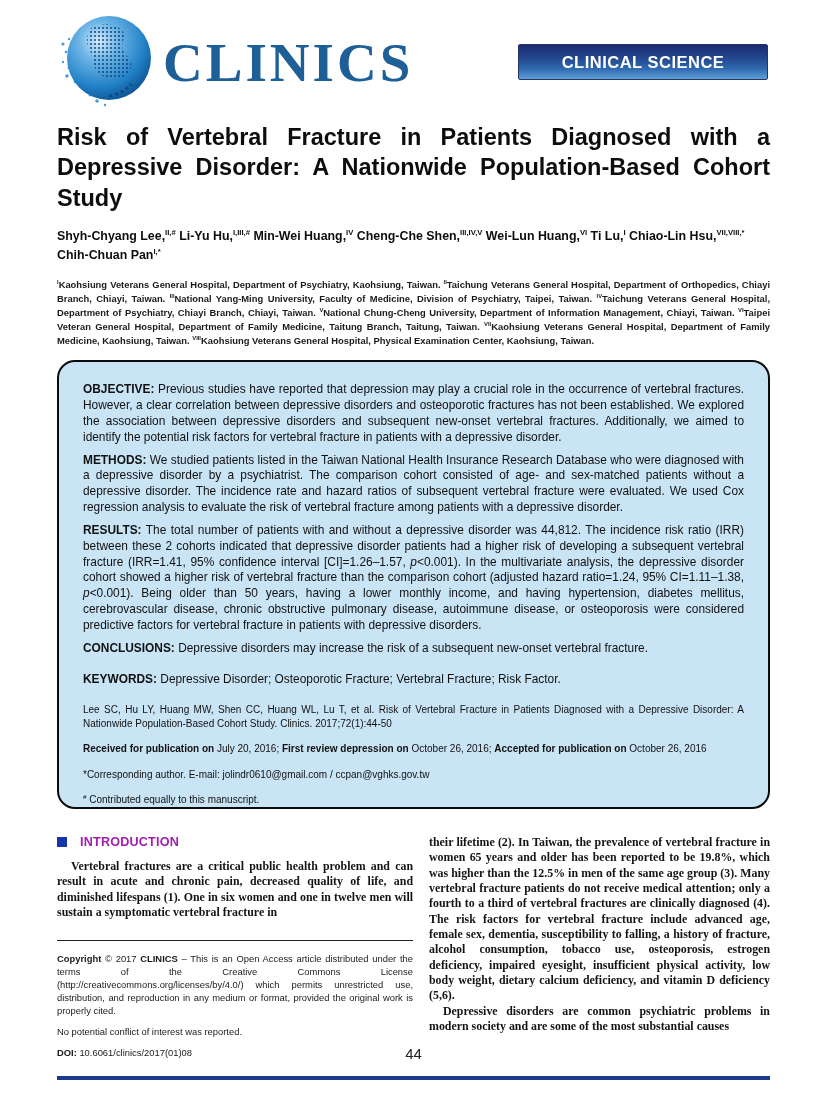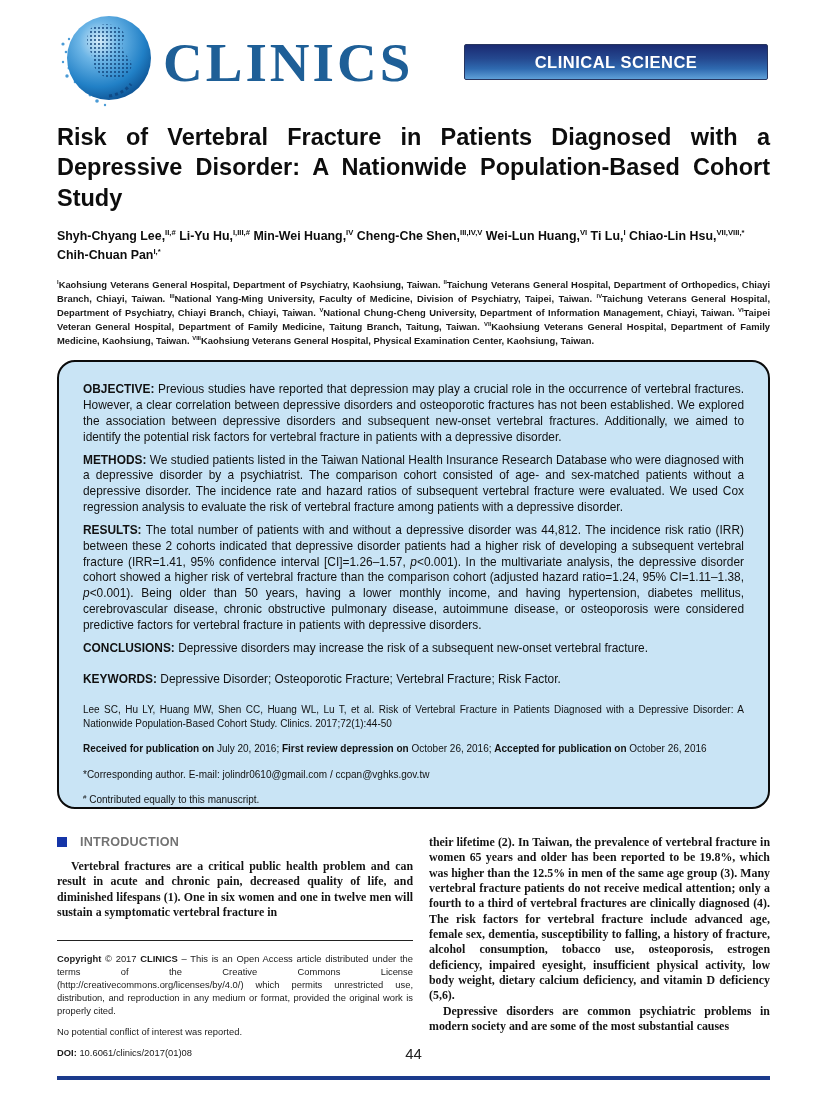--- a/index.html
+++ b/index.html
@@ -24,21 +24,21 @@
   .wordmark{
     font-family:"Liberation Serif",serif;
     font-weight:bold;
     font-size:55px;
     letter-spacing:3px;
     color:#1e5f97;
     margin-left:6px;
     line-height:1;
   }
   .badge{
-    width:304px;height:36px;
+    width:250px;height:36px;
     margin-right:2px;
     display:flex;align-items:center;justify-content:center;
     background:linear-gradient(180deg,#1a2a72 0%,#24488f 40%,#2f6ab0 70%,#5fa0d8 100%);
     border:1px solid #27355f;
     border-radius:2px;
     box-sizing:border-box;
   }
   .badge span{
     color:#ffffff;font-weight:bold;font-size:16.5px;letter-spacing:0.5px;
   }
@@ -70,21 +70,21 @@
   .cit-p{font-size:10px;line-height:1.35;text-align:justify;margin:12px 0 0 0;}
   .cit-p.first{margin-top:16px;}
 
   
   .columns{display:flex;gap:16px;margin-top:26px;}
   .col-left{width:356px;flex:0 0 356px;}
   .col-right{flex:1;}
   .intro-heading{display:flex;align-items:center;margin:0 0 10px 0;}
   .sq{width:10px;height:10px;background:#1535a8;flex:0 0 10px;}
   .intro-heading span.lbl{
-    margin-left:13px;font-size:12.6px;font-weight:bold;color:#737373;letter-spacing:0.2px;
+    margin-left:13px;font-size:12.6px;font-weight:bold;color:#a21caf;letter-spacing:0.2px;
   }
   .serif-p{
     font-family:"Liberation Serif",serif;
     font-size:11.9px;line-height:1.29;text-align:justify;margin:0;color:#141414;font-weight:bold;
   }
   .serif-p.indent{text-indent:14px;}
   .divider{border:0;border-top:1.3px solid #222;margin:20px 0 12px 0;}
   .note-p{font-size:9.4px;line-height:1.38;text-align:justify;margin:0 0 8px 0;color:#1a1a1a;}
   .bottom-rule{height:3.5px;background:#1b3a8c;margin-top:8px;}
   .page-number{

